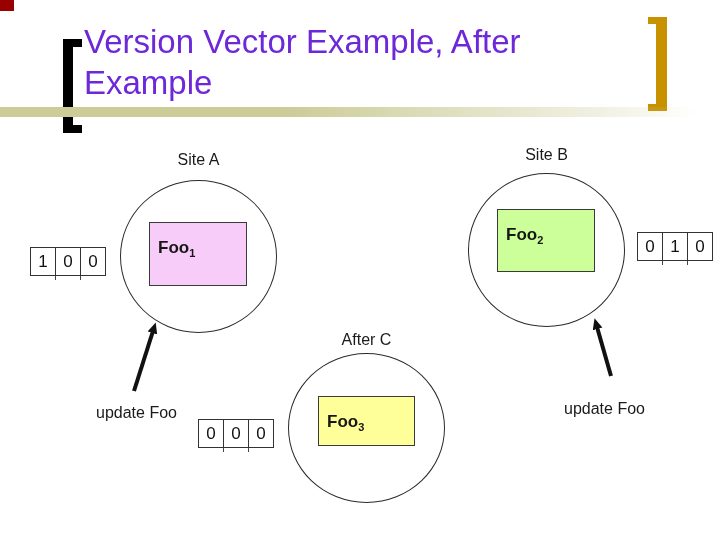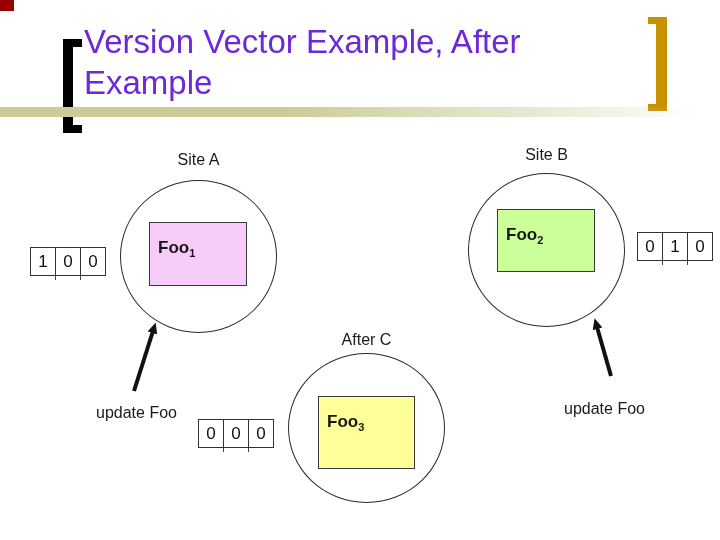--- a/index.html
+++ b/index.html
@@ -87,21 +87,21 @@
     <div class="vv-cell">0</div>
     <div class="vv-cell">1</div>
     <div class="vv-cell">0</div>
     <div class="tick t1"></div>
     <div class="tick t2"></div>
   </div>
   <div class="abs update-label" style="left:564px; top:381px;">update Foo</div>
 
   <div class="abs site-label" style="left:288px; top:331px; width:157px;">After C</div>
   <div class="abs site-circle" style="left:288px; top:353px; width:157px; height:150px;"></div>
-  <div class="abs doc-rect" style="left: 318px; top: 396px; width: 97px; height: 73px; background-color: rgb(255, 255, 153);">
+  <div class="abs doc-rect" style="left: 318px; top: 396px; width: 97px; height: 50px; background-color: rgb(255, 255, 153);">
     <span>Foo</span><sub>3</sub>
   </div>
   <div class="abs vv-table" style="left:198px; top:419px;">
     <div class="vv-cell">0</div>
     <div class="vv-cell">0</div>
     <div class="vv-cell">0</div>
     <div class="tick t1"></div>
     <div class="tick t2"></div>
   </div>
 

